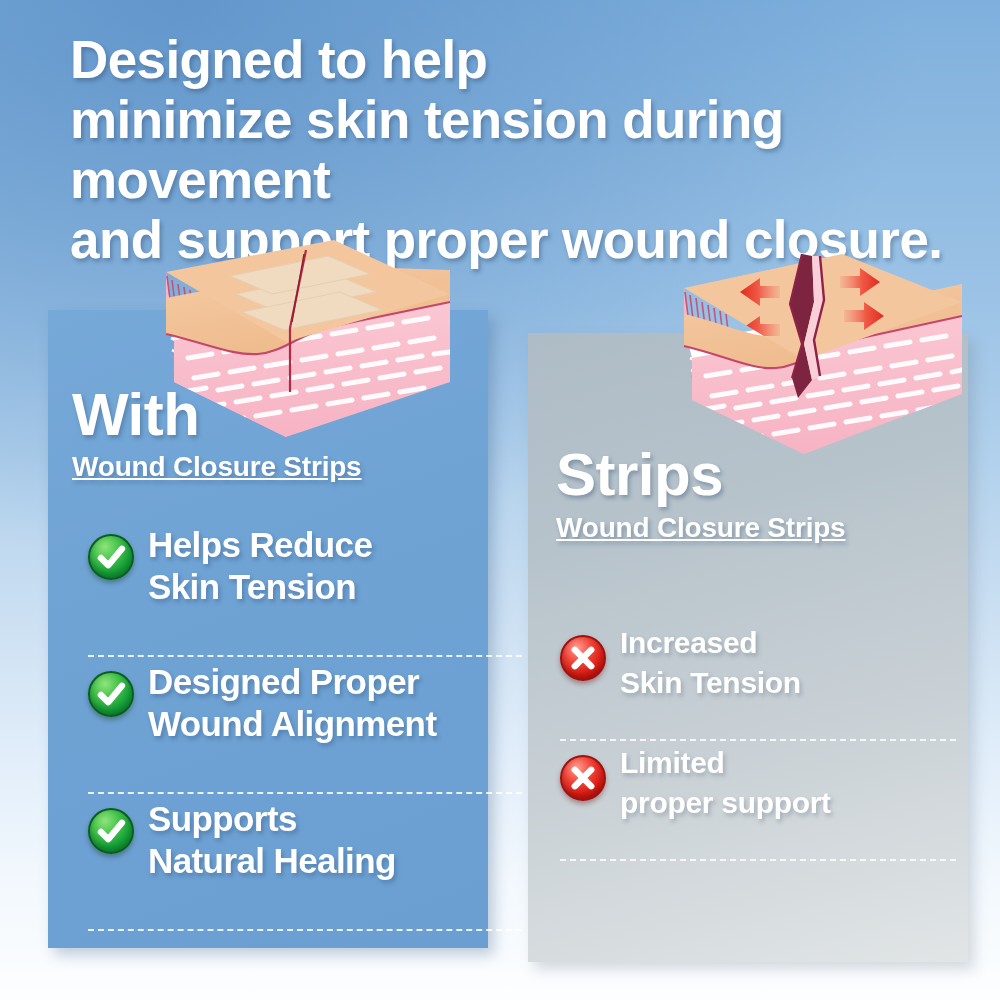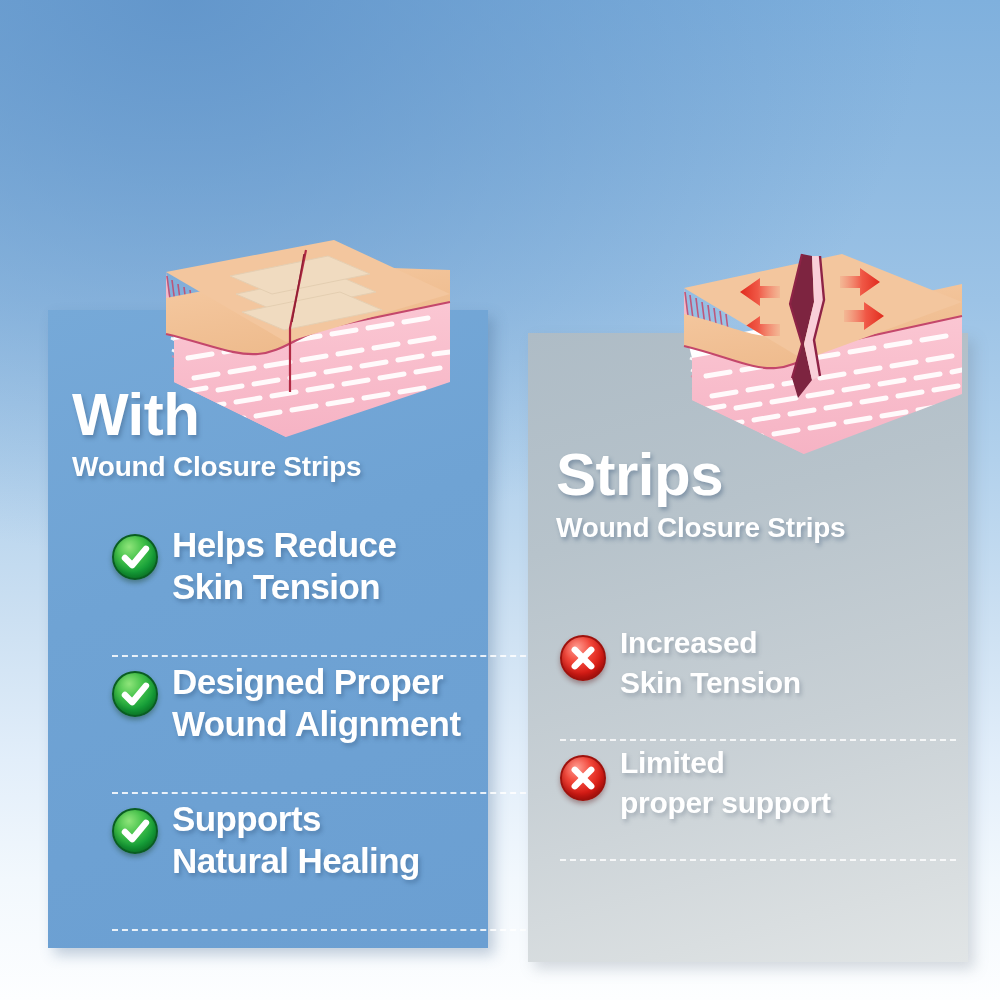--- a/index.html
+++ b/index.html
@@ -61,30 +61,30 @@
 
   
   .panel-title {
     position:absolute;
     color:#ffffff;
     font-weight:bold;
     text-shadow:2px 3px 4px rgba(50,80,115,0.40);
     letter-spacing:-0.5px;
   }
   .title-big   { font-size:60px; line-height:46px; }
-  .title-small { font-size:28px; line-height:30px; letter-spacing:-0.2px; }
+  .title-small { font-size:28px; line-height:30px; letter-spacing:-0.2px;text-decoration:underline; }
 
   .left-title-big   { left:72px;  top:392px; }
   .left-title-small { left:72px;  top:452px; }
   .right-title-big  { left:556px; top:452px; }
   .right-title-small{ left:556px; top:513px; }
 
   
   .list { position:absolute; }
-  .list-left  { left:48px;  top:520px; width:492px;margin-left:24px; }
+  .list-left  { left:48px;  top:520px; width:492px; }
   .list-right { left:528px; top:585px; width:440px;margin-top:36px; }
 
   .row {
     position:relative;
     display:flex;
     align-items:flex-start;
   }
   .row-left  { padding:0 18px 0 40px; height:137px; }
   .row-right { padding:0 18px 0 32px; height:120px; }
 
@@ -139,20 +139,23 @@
   
   .skin { position:absolute; }
   .skin-left  { left:138px; top:232px; width:320px; height:220px; }
   .skin-right { left:662px; top:248px; width:314px; height:218px; }
 </style>
 </head>
 <body>
 
 <div id="stage">
 
+  <div class="headline">Designed to help
+minimize skin tension during movement
+and support proper wound closure.</div>
 
   <div class="panel panel-left"></div>
 
   <div class="skin skin-left">
     <svg viewBox="0 0 320 220" width="320" height="220" xmlns="http://www.w3.org/2000/svg">
       <defs>
         <linearGradient id="epiL" x1="0" y1="0" x2="0.6" y2="1">
           <stop offset="0%" stop-color="#f6cba4"></stop>
           <stop offset="100%" stop-color="#edb98a"></stop>
         </linearGradient>

